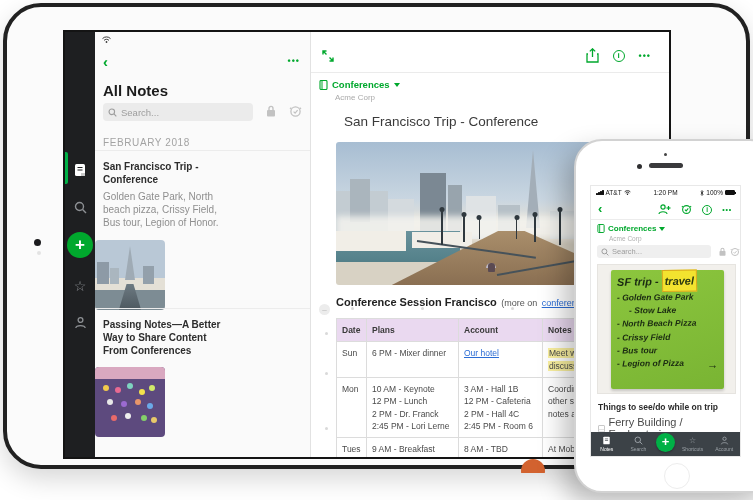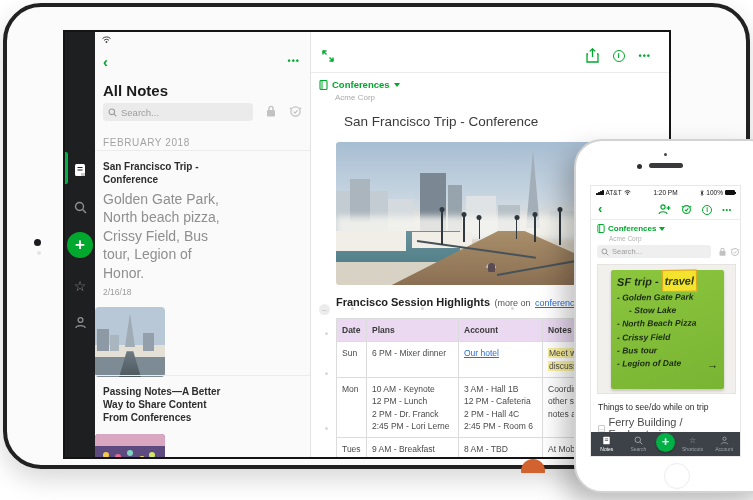--- a/index.html
+++ b/index.html
@@ -32,21 +32,21 @@
   .lp-more { position:absolute; right:10px; top:24px; color:#00a82d; font-size:9px; letter-spacing:1px; font-weight:bold; }
   .lp-title { position:absolute; left:8px; top:50px; font-size:15px; font-weight:bold; color:#1c1c1c; }
   .search-box { position:absolute; left:8px; top:71px; width:150px; height:18px; background:#ebebeb; border-radius:4px;
                 display:flex; align-items:center; padding:0 5px; color:#9d9d9d; font-size:9.5px; gap:4px; }
   .lp-lock { position:absolute; left:170px; top:73px; }
   .lp-bell { position:absolute; left:194px; top:73px; }
   .lp-section { position:absolute; left:8px; top:105px; font-size:10px; letter-spacing:.6px; color:#a3a3a3; }
   .lp-items { position:absolute; left:0; top:118px; width:216px; }
   .lp-item { position:relative; border-top:1px solid #ececec; padding:9px 8px 8px 8px; min-height:92px; }
   .lp-item .ttl { font-size:10px; font-weight:bold; color:#2d2d2d; width:122px; line-height:1.3; }
-  .lp-item .snp { font-size:14px; color:#8f8f8f; width:124px; line-height:1.32; margin-top:4px; }
+  .lp-item .snp { font-size:10px; color:#8f8f8f; width:124px; line-height:1.32; margin-top:4px; }
   .lp-item .dt  { font-size:8.5px; color:#9b9b9b; margin-top:5px; }
   .thumb { position:absolute; right:8px; top:10px; width:70px; height:70px; border-radius:4px; overflow:hidden; }
   .thumb-sf { background:linear-gradient(#b9c8d6 0 55%, #e4e0d6 55% 72%, #7d8c94 72% 100%); position:relative; }
   .thumb-sf .pyr { position:absolute; left:30px; top:6px; width:0; height:0; border-left:5px solid transparent;
                    border-right:5px solid transparent; border-bottom:34px solid #9fabb5; }
   .thumb-sf .b1 { position:absolute; left:2px; top:22px; width:12px; height:22px; background:#8d9aa6; }
   .thumb-sf .b2 { position:absolute; left:15px; top:28px; width:9px; height:16px; background:#aab6bf; }
   .thumb-sf .b3 { position:absolute; left:48px; top:26px; width:11px; height:18px; background:#93a0ab; }
   .thumb-sf .rd { position:absolute; left:24px; top:44px; width:22px; height:26px; background:linear-gradient(#6d7a82,#4d585f); clip-path:polygon(35% 0,65% 0,100% 100%,0 100%); }
   .thumb-stickers { background:#5d4a7e; position:relative; }
@@ -143,21 +143,21 @@
   .sticky-card { position:absolute; left:6px; top:78px; width:139px; height:130px; background:#f2f0ec; border:1px solid #e6e4e0; }
   .postit { position:absolute; left:13px; top:5px; width:113px; height:119px;
             background:linear-gradient(160deg,#8cc63e,#79b433); border-radius:2px; box-shadow:0 2px 3px rgba(0,0,0,.18);
             padding:5px 6px; color:#1b2b12; font-style:italic; font-weight:bold; }
   .pt-title { font-size:11px; margin-bottom:4px; transform:rotate(-1deg); }
   .pt-hl { background:#f3e32f; border:1px solid #d9a81e; padding:4px 2px; color:#2c3a10; }
   .pt-line { font-size:8.5px; line-height:1.55; transform:rotate(-.6deg); white-space:nowrap; }
   .pt-ind { padding-left:12px; }
   .pt-arrow { float:right; font-size:11px; font-style:normal; }
 
-  .ip-h2 { position:absolute; left:7px; top:216px; font-size:8.5px; font-weight:normal; color:#2b2b2b; }
+  .ip-h2 { position:absolute; left:7px; top:216px; font-size:8.5px; font-weight:bold; color:#2b2b2b; }
   .ip-check { position:absolute; left:7px; top:230px; display:flex; align-items:center; gap:4px; }
   .cbox { width:7px; height:7px; border:1px solid #c9c9c9; border-radius:1px; background:#fff; }
   .ip-check span { font-size:11px; color:#4a4a4a; }
   .ip-check2 { position:absolute; left:7px; top:243px; opacity:.5; }
 
   .tabbar { position:absolute; left:0; bottom:0; width:100%; height:24px; background:#3c4247; display:flex;
             align-items:center; justify-content:space-around; z-index:5; }
   .tab { display:flex; flex-direction:column; align-items:center; gap:1px; width:28px; }
   .tab span { font-size:5px; color:#9aa0a6; }
   .tab.active span { color:#fff; }
@@ -238,21 +238,20 @@
               <line x1="2.2" y1="2.6" x2="1" y2="3.8" stroke="#c2c2c2" stroke-width="1.2"></line>
               <line x1="10.8" y1="2.6" x2="12" y2="3.8" stroke="#c2c2c2" stroke-width="1.2"></line>
             </svg>
         </div>
         <div class="lp-section">FEBRUARY 2018</div>
 
         <div class="lp-items">
           <div class="lp-item">
             <div class="ttl">San Francisco Trip - Conference</div>
             <div class="snp">Golden Gate Park, North beach pizza, Crissy Field, Bus tour, Legion of Honor.</div>
-            <div class="dt">2/16/18</div>
             <div class="thumb thumb-sf">
               <div class="pyr"></div>
                 <div class="b1"></div>
                 <div class="b2"></div>
                 <div class="b3"></div>
                 <div class="rd"></div>
             </div>
           </div>
           <div class="lp-item">
             <div class="ttl">Passing Notes—A Better Way to Share Content From Conferences</div>
@@ -319,21 +318,21 @@
           <div class="ph-lamp" style="left:46%;bottom:32%;width:1.5px;height:20px;"></div>
           <div class="ph-lamp" style="left:58%;bottom:32%;width:1.5px;height:20px;"></div>
           <div class="ph-lamp" style="left:64%;bottom:30%;width:2px;height:26px;"></div>
           <div class="ph-lamp" style="left:72%;bottom:28%;width:2px;height:34px;"></div>
           <div class="ph-lamp" style="left:82%;bottom:26%;width:2.5px;height:42px;"></div>
           <div class="ph-umb"></div>
           <div class="ph-person"></div>
         </div>
 
         <div class="np-heading-row">
-          <span class="np-heading">Francisco Session Highlights</span>
+          <span class="np-heading">Conference Session Francisco</span>
           <span class="np-hmore">(more on</span>
           <span class="np-hlink">conference website)</span>
         </div>
         <div class="tbl-handle"></div>
         <div class="grip-dot" style="left:40px;top:275px;"></div>
         <div class="grip-dot" style="left:110px;top:275px;"></div>
         <div class="grip-dot" style="left:200px;top:275px;"></div>
         <div class="grip-dot" style="left:14px;top:300px;"></div>
         <div class="grip-dot" style="left:14px;top:340px;"></div>
         <div class="grip-dot" style="left:14px;top:395px;"></div>
@@ -496,21 +495,21 @@
       </div>
 
       <div class="sticky-card">
         <div class="postit">
           <div class="pt-title"><span>SF trip -</span> <span class="pt-hl">travel</span></div>
           <div class="pt-line">- Golden Gate Park</div>
           <div class="pt-line pt-ind">- Stow Lake</div>
           <div class="pt-line">- North Beach Pizza</div>
           <div class="pt-line">- Crissy Field</div>
           <div class="pt-line">- Bus tour</div>
-          <div class="pt-line"><span>- Legion of Date</span><span class="pt-arrow">→</span></div>
+          <div class="pt-line"><span>- Legion of Pizza</span><span class="pt-arrow">→</span></div>
         </div>
       </div>
 
       <div class="ip-h2">Things to see/do while on trip</div>
       <div class="ip-check">
         <span class="cbox"></span>
         <span>Ferry Building / Exploratorium</span>
       </div>
       <div class="ip-check ip-check2">
         <span class="cbox"></span>

